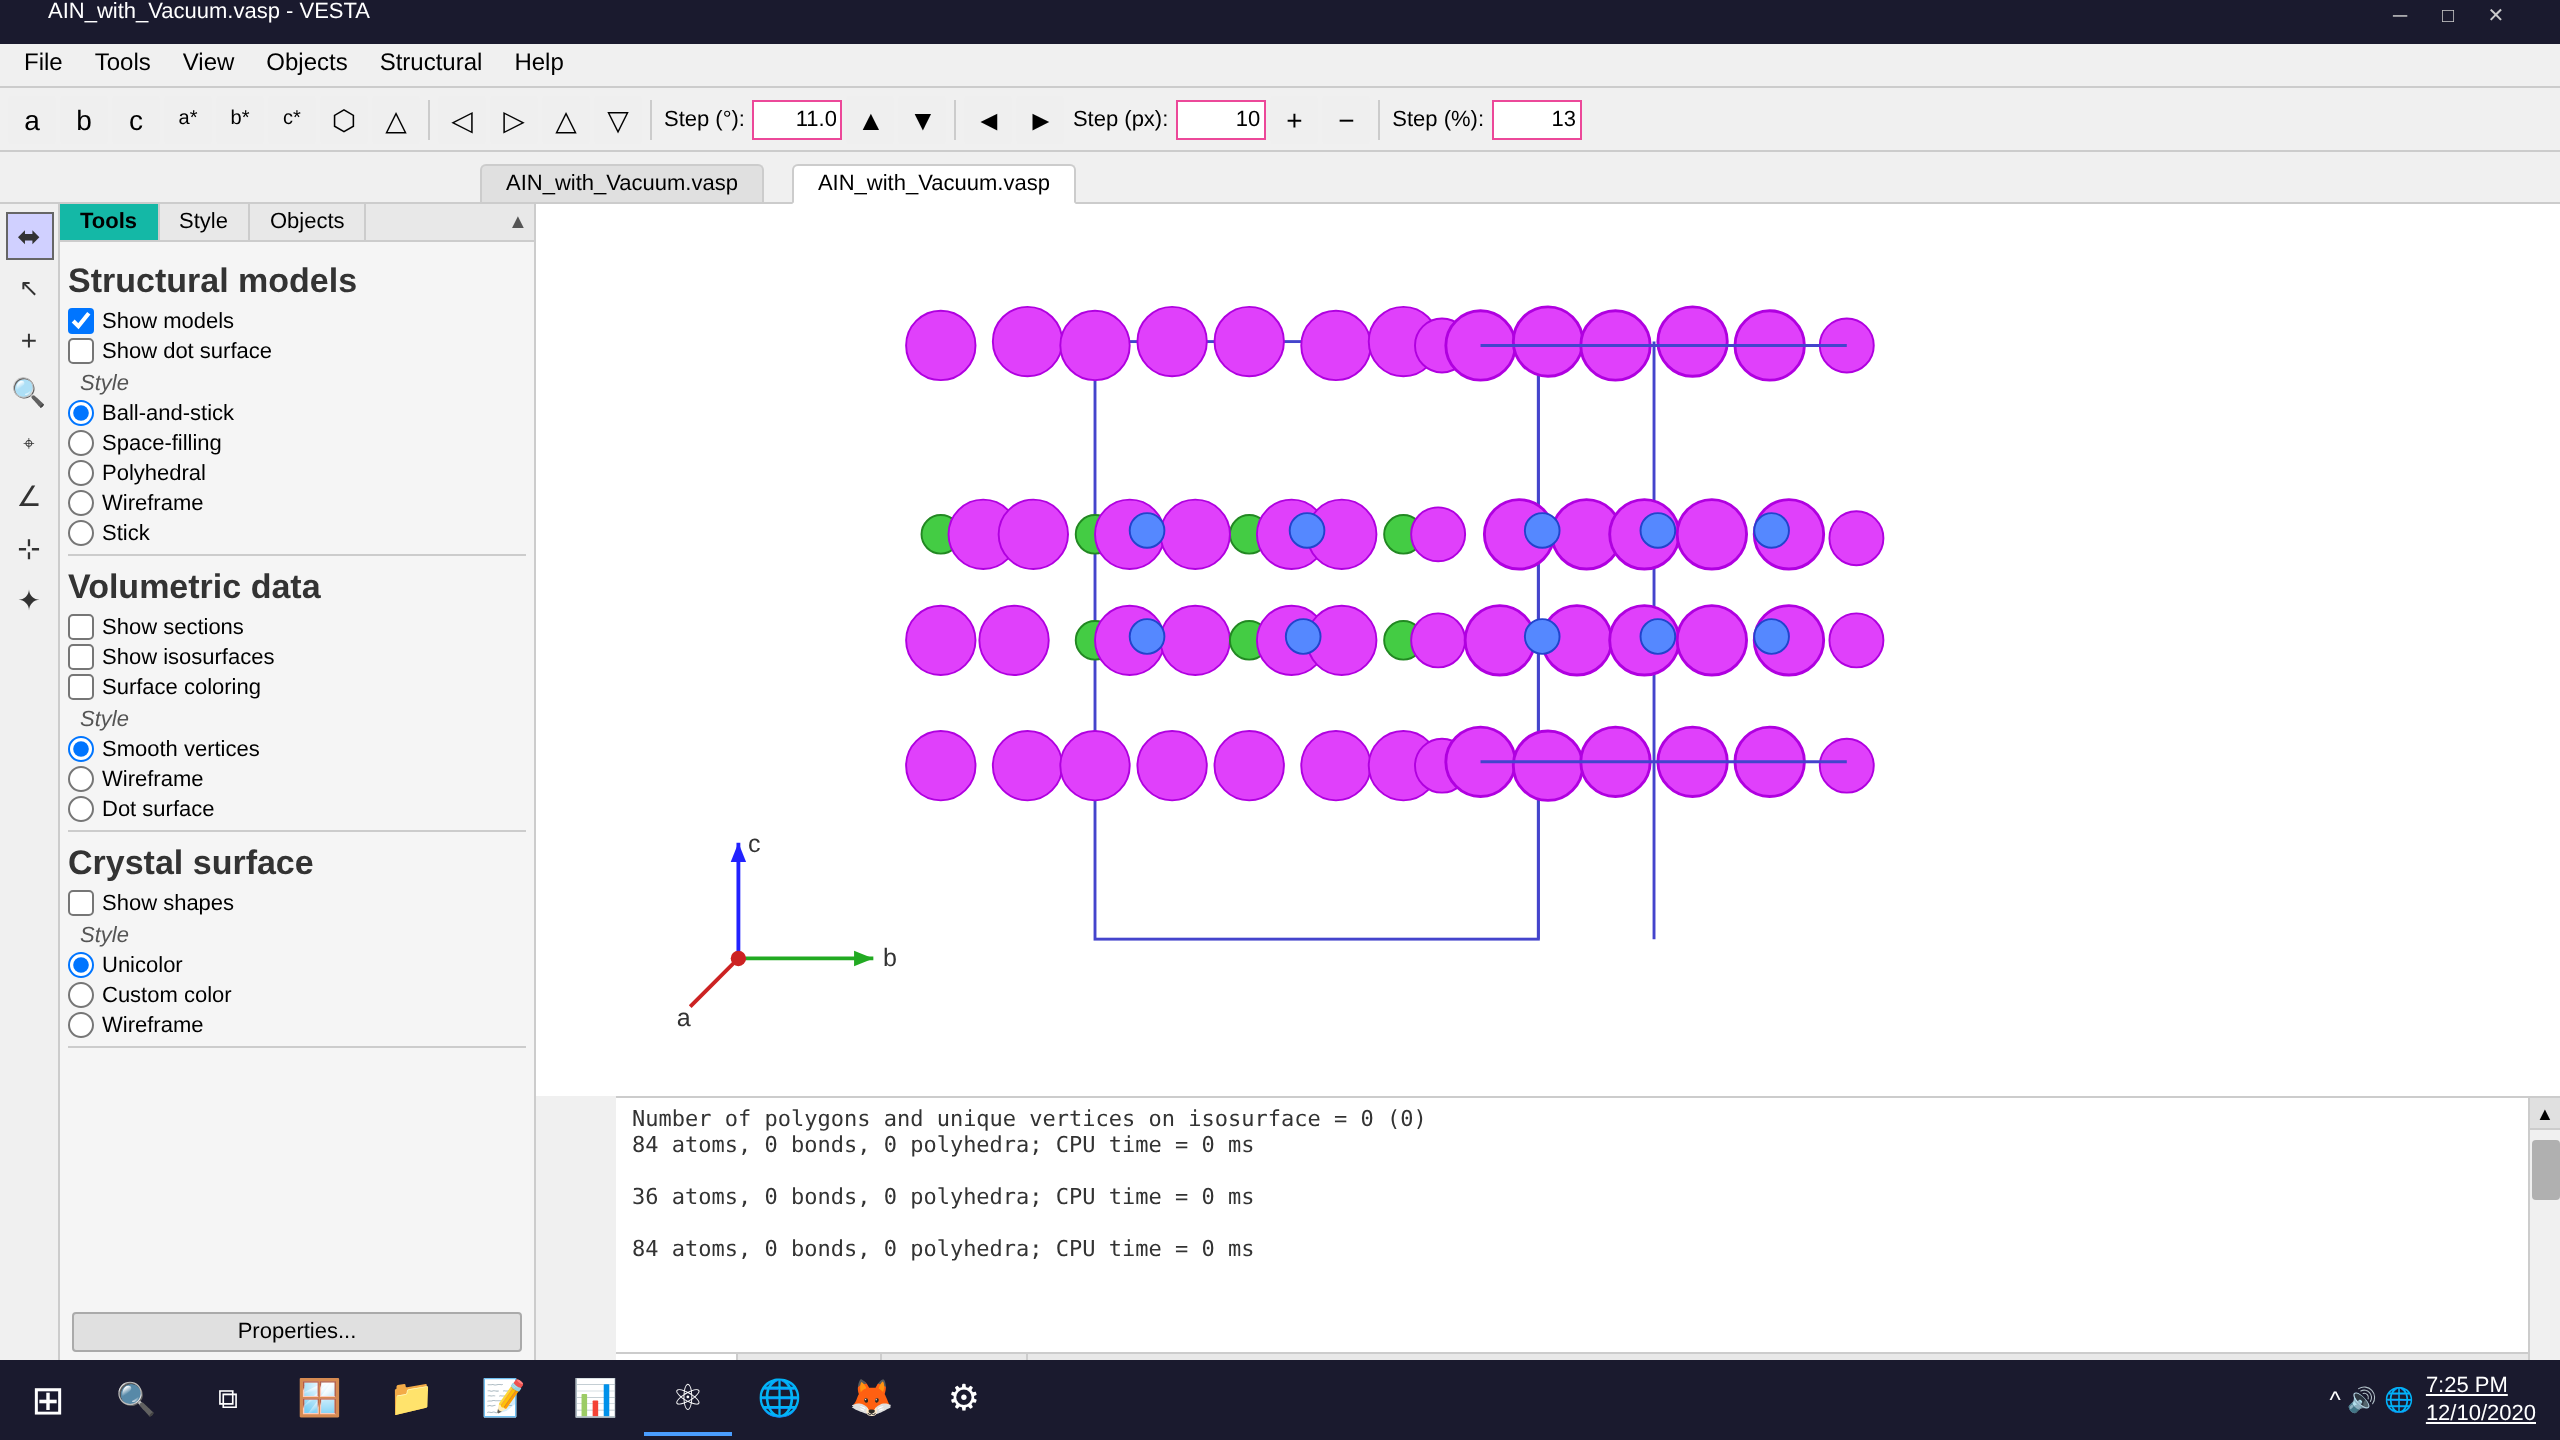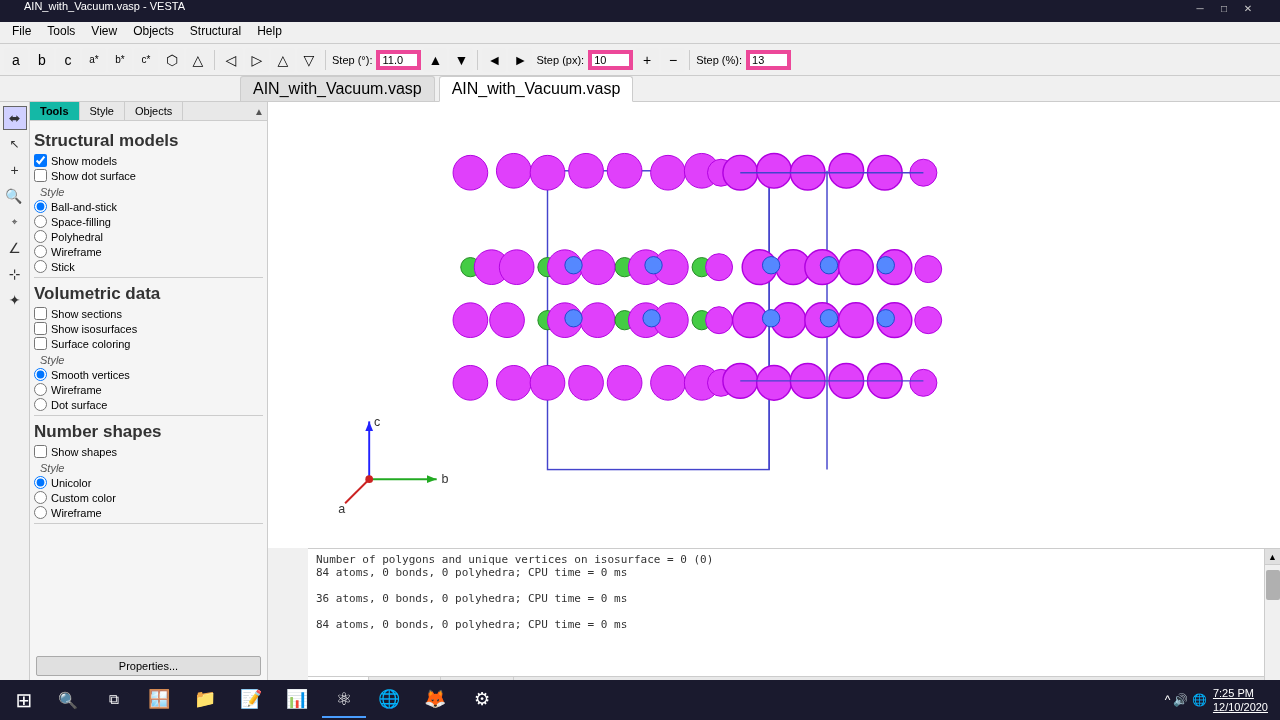--- a/index.html
+++ b/index.html
@@ -13,28 +13,28 @@
     
     
     .menu-bar { background: #f0f0f0; height: 22px; display: flex; align-items: flex-start; padding: 0 4px; border-bottom: 1px solid #ccc; }
     .menu-item { padding: 2px 8px; cursor: pointer; font-size: 12px; }
     
     
     .toolbar { background: #f0f0f0; height: 32px; display: flex; align-items: center; padding: 0 4px; border-bottom: 1px solid #ccc; gap: 2px; }
     .toolbar-btn { width: 24px; height: 24px; display: flex; align-items: center; justify-content: center; cursor: pointer; border: 1px solid transparent; border-radius: 2px; font-size: 14px; }
     .toolbar-separator { width: 1px; height: 20px; background: #ccc; margin: 0 2px; }
     .toolbar-label { font-size: 11px; margin: 0 2px; }
-    .toolbar-input { width: 45px; height: 20px; border: 4px solid #ec4899; font-size: 11px; text-align: left; padding: 0 2px; }
+    .toolbar-input { width: 45px; height: 20px; border: 1px solid #ec4899; font-size: 11px; text-align: right; padding: 0 2px; }
     
     
     .main-layout { display: flex; height: calc(720px - 22px - 22px - 32px - 26px - 22px); }
     
     
     .tab-bar { background: #f0f0f0; height: 26px; display: flex; align-items: flex-end; padding: 0 0 0 240px; border-bottom: 1px solid #ccc; }
-    .tab { padding: 3px 12px; border: 1px solid #ccc; border-bottom: none; background: #e0e0e0; cursor: pointer; font-size: 16px; margin-right: 4px; border-radius: 3px 3px 0 0; }
+    .tab { padding: 3px 12px; border: 1px solid #ccc; border-bottom: none; background: #e0e0e0; cursor: pointer; font-size: 11px; margin-right: 14px; border-radius: 3px 3px 0 0; }
     .tab.active { background: white; border-bottom: 1px solid white; margin-bottom: -1px; }
     
     
     .sidebar { width: 238px; min-width: 238px; background: #f5f5f5; border-right: 1px solid #ccc; overflow-y: auto; display: flex; flex-direction: column; }
     .sidebar-tools { width: 30px; min-width: 30px; background: #f0f0f0; border-right: 1px solid #ccc; display: flex; flex-direction: column; align-items: center; padding: 4px 0; gap: 2px; }
     .tool-btn { width: 24px; height: 24px; display: flex; align-items: center; justify-content: center; cursor: pointer; border: 1px solid transparent; font-size: 14px; color: #333; }
     .tool-btn.active { background: #d0d0ff; border-color: #666; }
     
     
     .panel-tabs { display: flex; border-bottom: 1px solid #ccc; background: #e8e8e8; }
@@ -221,21 +221,21 @@
         <input type="radio" id="wireframe2" name="vol_style" style="">
         <label for="wireframe2">Wireframe</label>
       </div>
       <div class="radio-row">
         <input type="radio" id="dot_surf" name="vol_style" style="">
         <label for="dot_surf">Dot surface</label>
       </div>
 
       <div class="sidebar-divider"></div>
 
-      <div class="section-header">Number shapes</div>
+      <div class="section-header">Crystal surface</div>
       <div class="checkbox-row">
         <input type="checkbox" id="show_shapes" style="">
         <label for="show_shapes">Show shapes</label>
       </div>
 
       <div class="style-label">Style</div>
       <div class="radio-row">
         <input type="radio" id="unicolor" name="shape_style" checked="" style="">
         <label for="unicolor">Unicolor</label>
       </div>

